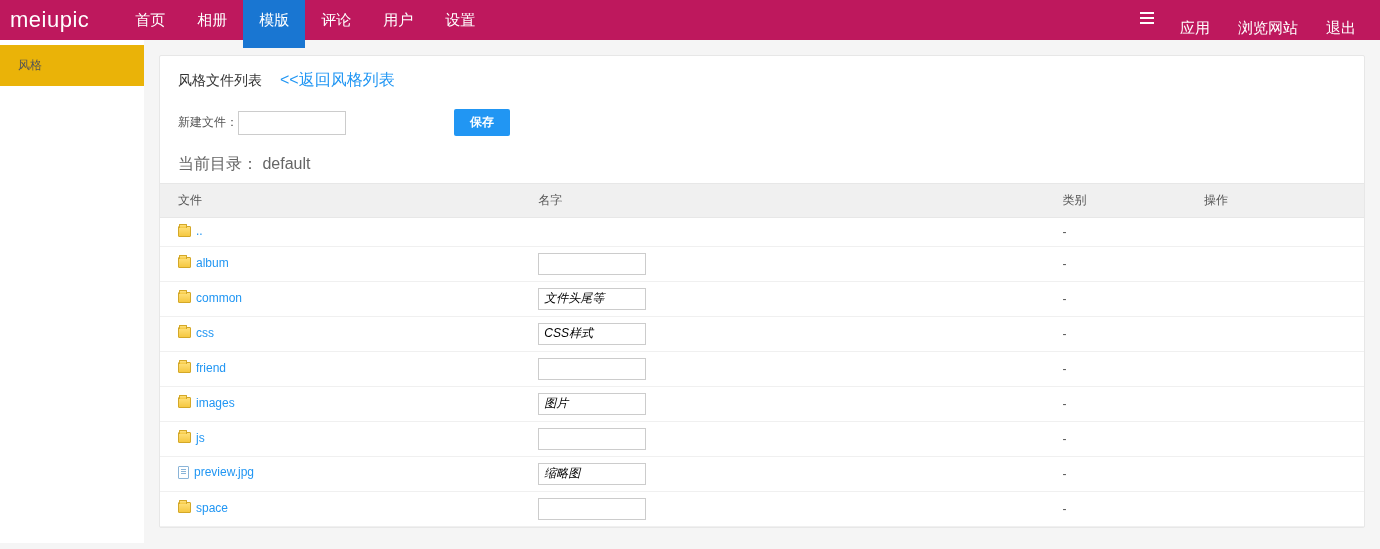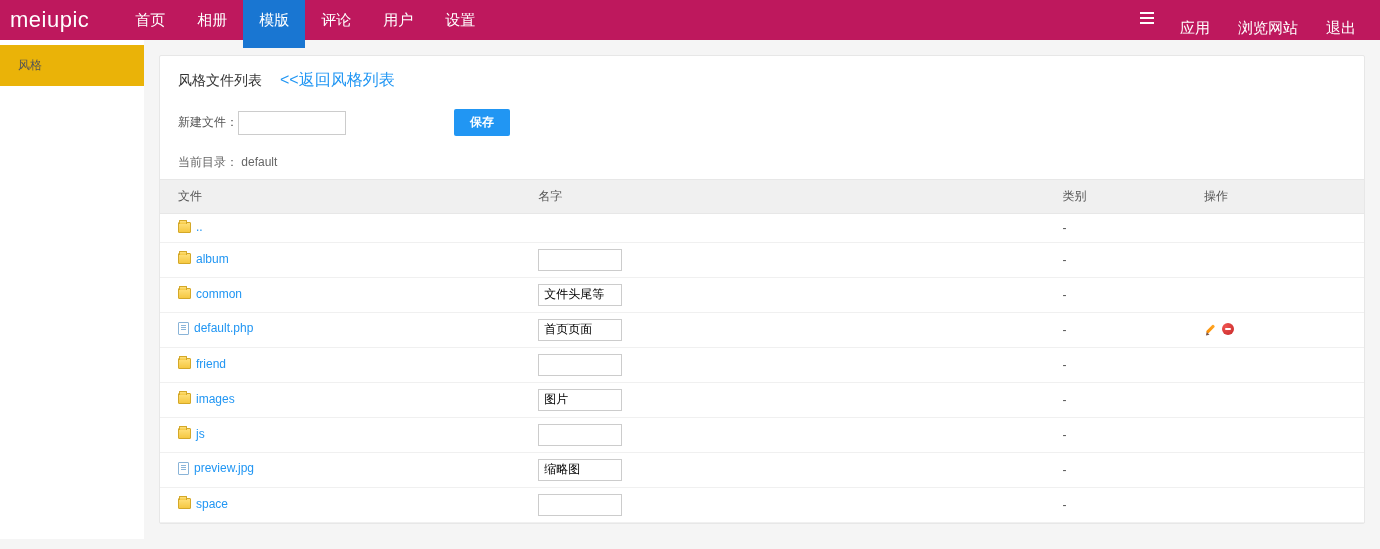--- a/index.html
+++ b/index.html
@@ -18,35 +18,35 @@
 .sidebar-item.active { background: #eab308; }
 .main { flex: 1; padding: 15px; }
 .panel { background: #fff; border: 1px solid #e7e7e7; border-radius: 2px; }
 .panel-header { padding: 14px 18px 10px; display: flex; align-items: center; gap: 18px; }
 .panel-title { font-size: 14px; font-weight: normal; color: #333; }
 .back-link { color: #2196f3; font-size: 16px; cursor: pointer; }
 .newfile-row { padding: 8px 18px 12px; display: flex; align-items: center; }
 .newfile-label { font-size: 12px; color: #555; }
 .newfile-input { width: 108px; height: 24px; border: 1px solid #ccc; padding: 0 6px; font-size: 12px; }
 .save-btn { background: #2196f3; color: #fff; border: none; padding: 5px 16px; font-size: 12px; cursor: pointer; margin-left: 108px; border-radius: 2px; font-weight: bold; }
-.current-dir { padding: 6px 18px 8px; font-size: 12px; color: #666; }
+.current-dir { padding: 6px 18px 8px; font-size: 16px; color: #666; }
 .table { width: 100%; border-collapse: collapse; }
 .table th { background: #f0f0f0; text-align: left; padding: 8px 10px; font-weight: normal; font-size: 12px; color: #555; border-top: 1px solid #e7e7e7; border-bottom: 1px solid #e7e7e7; }
 .table td { padding: 6px 10px; border-bottom: 1px solid #f0f0f0; font-size: 12px; color: #555; vertical-align: middle; }
 .table th:first-child, .table td:first-child { padding-left: 18px; }
 .col-file { width: 26%; }
 .col-name { width: 37%; margin-top: 40px; }
 .col-type { width: 10%; font-family: Liberation Serif, serif; }
 .col-op { width: 12%; }
 .file-link { color: #2196f3; cursor: pointer; display: inline-flex; align-items: center; gap: 5px; }
 .folder-icon { width: 13px; height: 11px; background: linear-gradient(#ffe07a,#f5c842); border: 1px solid #d4a828; border-radius: 1px; position: relative; display: inline-block; }
 .folder-icon::before { content:""; position:absolute; top:-3px; left:0; width:6px; height:3px; background:linear-gradient(#ffe07a,#f5c842); border:1px solid #d4a828; border-bottom:none; border-radius:1px 1px 0 0; }
 .file-icon { width: 11px; height: 13px; background: #fff; border: 1px solid #8ab4d8; border-radius: 1px; position: relative; display: inline-block; }
 .file-icon::before { content:""; position:absolute; top:2px; left:2px; right:2px; height:1px; background:#8ab4d8; box-shadow:0 2px 0 #8ab4d8, 0 4px 0 #8ab4d8; }
-.name-input { width: 84px; height: 22px; border: 1px solid #ccc; padding: 0 5px; font-size: 12px; }
+.name-input { width: 108px; height: 22px; border: 1px solid #ccc; padding: 0 5px; font-size: 12px; font-style: italic; }
 .op-icons { display: flex; gap: 4px; }
 .edit-icon { width: 14px; height: 14px; display:inline-block; position:relative; }
 .edit-icon::before { content:""; position:absolute; width:3px; height:10px; background:linear-gradient(#ffa726,#fb8c00); transform:rotate(45deg); top:1px; left:5px; border-radius:1px; }
 .edit-icon::after { content:""; position:absolute; width:0; height:0; border-left:2px solid transparent; border-right:2px solid transparent; border-top:3px solid #795548; transform:rotate(45deg); top:10px; left:1px; }
 .del-icon { width: 12px; height: 12px; border-radius: 50%; background: radial-gradient(circle at 30% 30%, #ef5350, #c62828); display:inline-block; position:relative; }
 .del-icon::before { content:""; position:absolute; top:5px; left:3px; width:6px; height:2px; background:#fff; border-radius:1px; }
 </style>
 </head>
 <body>
 
@@ -123,31 +123,26 @@
               <td><span class="file-link">
                   <span class="folder-icon"></span>
                   <span>common</span>
                 </span></td>
               <td><input type="text" class="name-input" value="文件头尾等" style=""></td>
               <td>-</td>
               <td></td>
             </tr>
             <tr>
               <td><span class="file-link">
-                  <span class="file-icon"></span>
-                  <span>default.php</span>
+                  <span class="folder-icon"></span>
+                  <span>css</span>
                 </span></td>
-              <td><input type="text" class="name-input" value="首页页面" style=""></td>
+              <td><input type="text" class="name-input" value="CSS样式" style=""></td>
               <td>-</td>
-              <td>
-                <span class="op-icons">
-                  <span class="edit-icon"></span>
-                  <span class="del-icon"></span>
-                </span>
-              </td>
+              <td></td>
             </tr>
             <tr>
               <td><span class="file-link">
                   <span class="folder-icon"></span>
                   <span>friend</span>
                 </span></td>
               <td><input type="text" class="name-input" style=""></td>
               <td>-</td>
               <td></td>
             </tr>

